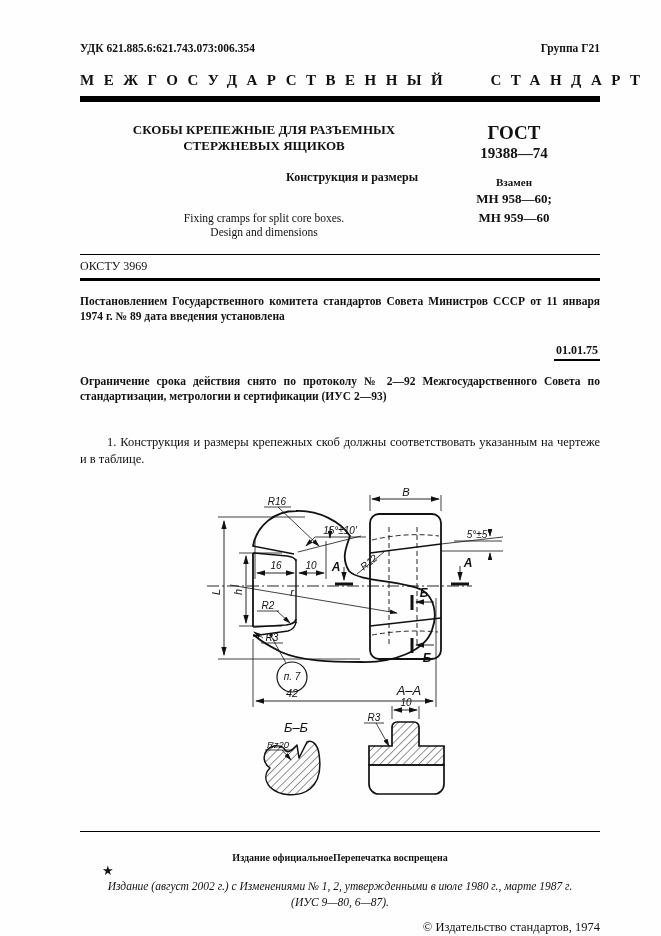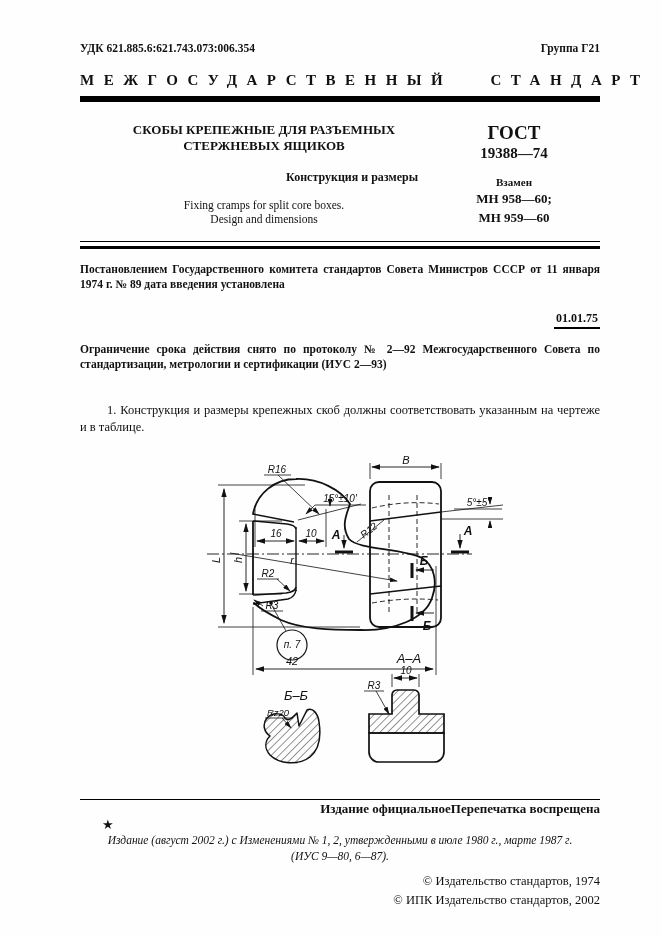--- a/index.html
+++ b/index.html
@@ -16,37 +16,37 @@
   .udc-row{display:flex;justify-content:space-between;font-weight:bold;font-size:11.5px;}
   .std-kind{
     margin-top:18px;font-weight:bold;font-size:15px;white-space:nowrap;
     letter-spacing:9.5px;word-spacing:25px;
   }
   .bar{height:6px;background:#000;margin-top:7px;}
   .title-block{display:flex;margin-top:20px;}
   .title-left{flex:1;text-align:center;padding:0 10px 0 30px;}
   .title-ru{font-weight:bold;font-size:13px;line-height:1.25;}
   .title-sub{font-weight:bold;font-size:12px;margin-top:15px;text-align:right;}
-  .title-en{font-size:11.5px;margin-top:13px;line-height:1.3;}
+  .title-en{font-size:11.5px;margin-top:26px;line-height:1.3;}
   .title-right{width:172px;text-align:center;}
   .gost{font-weight:bold;font-size:19px;line-height:1.2;}
   .gost-num{font-weight:bold;font-size:15px;}
   .vzamen{font-weight:bold;font-size:11px;margin-top:14px;}
   .mn{font-weight:bold;font-size:13px;line-height:1.35;margin-top:2px;}
   .rule-thin{height:0;border-top:1px solid #000;margin-top:14px;}
   .okstu{font-size:12px;margin-top:4px;}
   .rule-thick{height:2.5px;background:#000;margin-top:4px;}
   .para-b{font-weight:bold;font-size:11.5px;text-align:justify;line-height:1.3;margin-top:13px;}
   .date-line{text-align:right;margin-top:16px;}
   .date-line span{display:inline-block;font-weight:bold;font-size:12px;border-bottom:2px solid #000;padding:0 2px 1px 2px;}
   .clause{font-size:12.5px;text-align:justify;line-height:1.35;margin-top:30px;text-indent:27px;}
   .drawing-svg{display:block;margin:16px 0 0 126px;}
   svg text{font-family:"Liberation Sans", sans-serif;font-style:italic;fill:#111;}
   .footer-rule{height:0;border-top:1px solid #000;margin-top:26px;}
-  .footer-row{display:flex;justify-content:flex-end;font-weight:bold;font-size:13px;margin-top:1px;}
+  .footer-row{display:flex;justify-content:center;font-weight:bold;font-size:10px;margin-top:20px;}
   .star{font-size:13px;margin:1px 0 0 22px;line-height:1;}
   .ed-note{font-style:italic;font-size:11.5px;text-align:center;line-height:1.35;margin-top:2px;}
   .copy{ text-align:right;font-size:12.5px;line-height:1.45;margin-top:8px;}
 </style>
 </head>
 <body>
 
 <div class="page">
  <div class="inner">
 
@@ -73,20 +73,21 @@
     <div class="title-right">
       <div class="gost">ГОСТ</div>
       <div class="gost-num">19388—74</div>
       <div class="vzamen">Взамен</div>
       <div class="mn">МН 958—60;</div>
       <div class="mn">МН 959—60</div>
     </div>
   </div>
 
   <div class="rule-thin"></div>
+  <div class="okstu">ОКСТУ 3969</div>
   <div class="rule-thick"></div>
 
   <div class="para-b">Постановлением Государственного комитета стандартов Совета Министров СССР от 11 января 1974 г. № 89 дата введения установлена</div>
   <div class="date-line">
     <span>01.01.75</span>
   </div>
   <div class="para-b">Ограничение срока действия снято по протоколу № 2—92 Межгосударственного Совета по стандартизации, метрологии и сертификации (ИУС 2—93)</div>
 
   <div class="clause">1. Конструкция и размеры крепежных скоб должны соответствовать указанным на чертеже и в таблице.</div>
 

